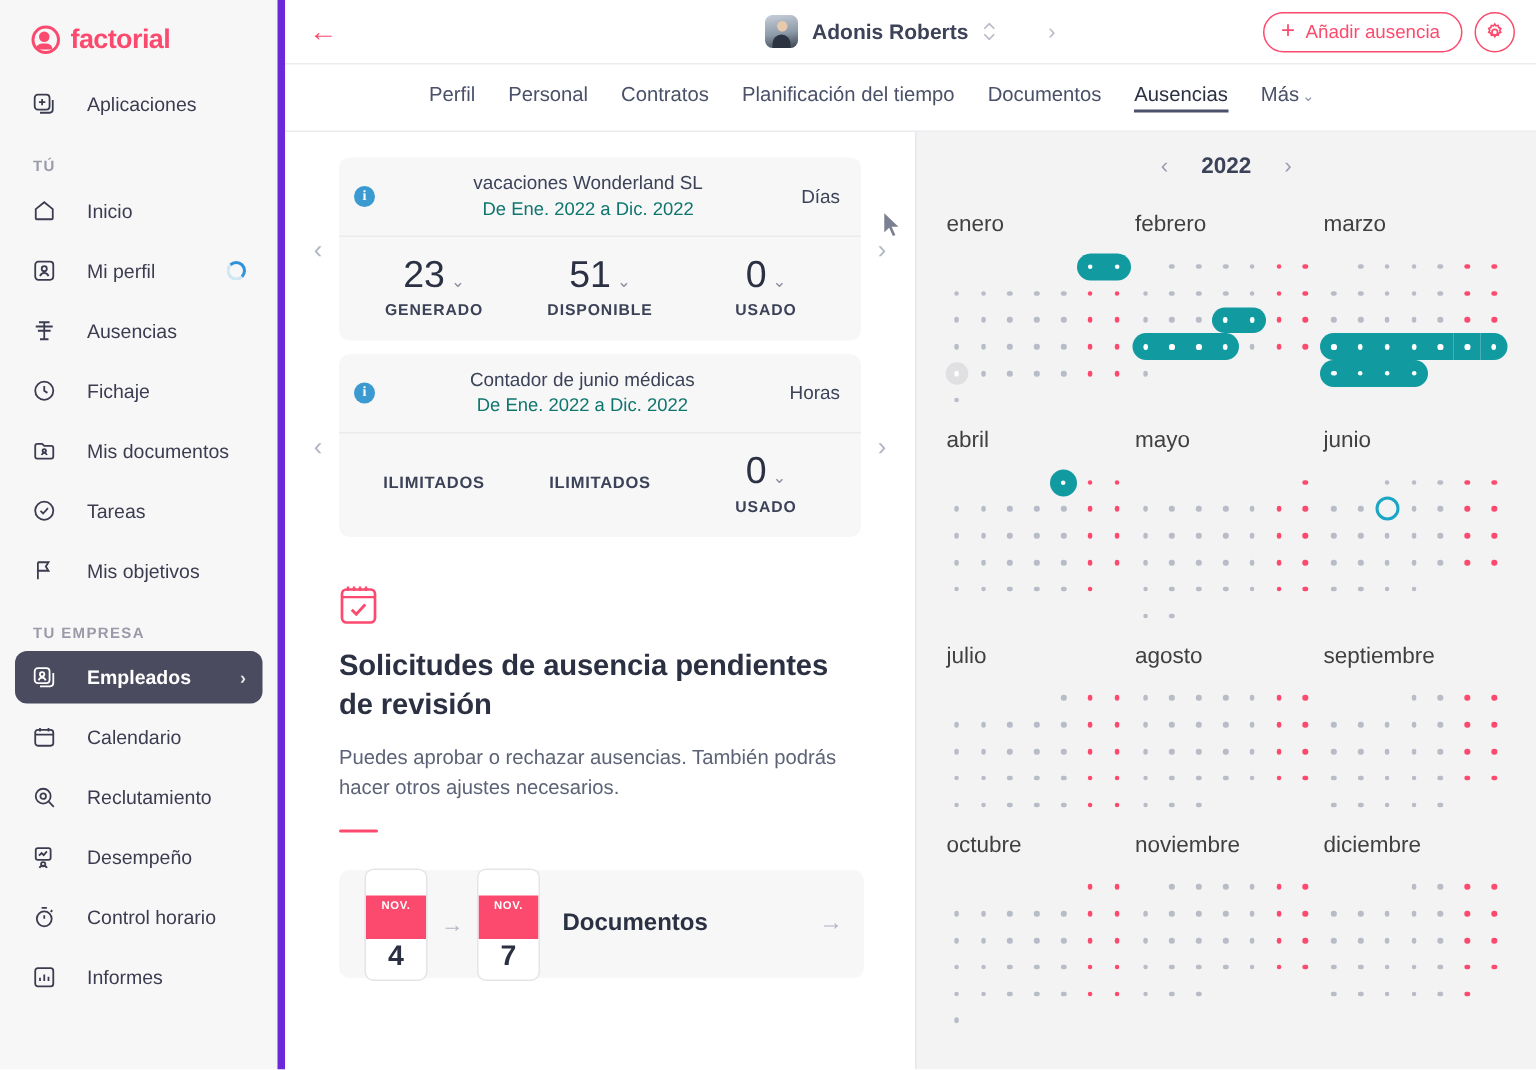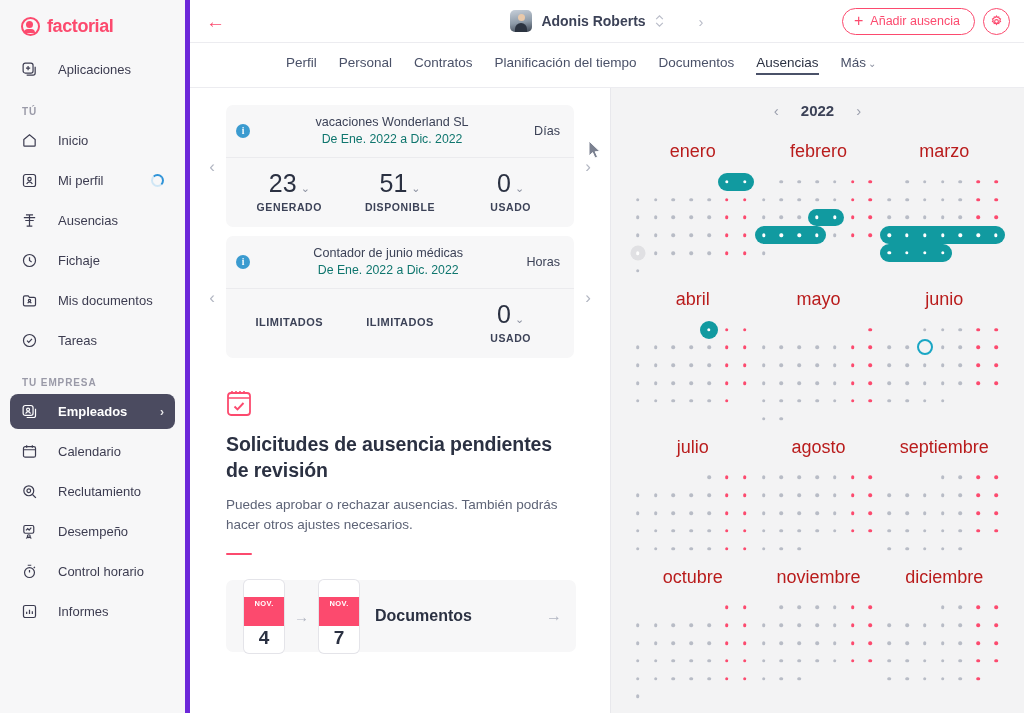--- a/index.html
+++ b/index.html
@@ -192,21 +192,21 @@
   
   .right-col {
     flex: 1; background: #f3f3f4; border-left: 1px solid #e8e8ec;
     padding: 14px 0 0 0; overflow: hidden; min-width:0;
   }
   .year-nav { display:flex; align-items:center; justify-content:center; gap:22px; margin-bottom: 22px; }
   .year-nav .ynav { color:#9a9eac; font-size: 15px; cursor:pointer; line-height:1; }
   .year-label { font-size: 15px; font-weight:bold; color:#3c4257; }
   .months { display:grid; grid-template-columns: repeat(3, 1fr); padding: 0 18px; }
   .month { margin-bottom: 9px; }
-  .month-name { font-size: 18px; color:#b91c1c; margin-bottom: 11px; padding-left: 2px; text-align: center; }
+  .month-name { font-size: 15px; color:#404040; margin-bottom: 11px; padding-left: 2px; }
   .month-grid {
     display:grid; grid-template-columns: repeat(7, 17.8px);
     grid-auto-rows: 17.8px; position: relative;
   }
   .day { position: relative; width:17.8px; height:17.8px; }
   .dot {
     position:absolute; left:50%; top:50%; transform:translate(-50%,-50%);
     width: 3.6px; height: 3.6px; border-radius:50%; background:#b8bcc6;
   }
   .day.wknd .dot { background:#fc4a6e; }
@@ -306,20 +306,28 @@
     <div class="nav-item">
       <span class="ico">
         <svg viewBox="0 0 24 24" fill="none" stroke="currentColor" stroke-width="1.7" width="17" height="17">
             <circle cx="12" cy="12" r="8.5"></circle>
             <path d="M8.5 12.2l2.4 2.4 4.6-5"></path>
           </svg>
       </span>
       <span>Tareas</span>
     </div>
 
+    <div class="nav-item">
+      <span class="ico">
+        <svg viewBox="0 0 24 24" fill="none" stroke="currentColor" stroke-width="1.7" width="17" height="17">
+            <path d="M6 20V4M6 4h10l-2.5 4L16 12H6"></path>
+          </svg>
+      </span>
+      <span>Mis objetivos</span>
+    </div>
 
     <div class="nav-section-label">TU EMPRESA</div>
 
     <div class="nav-item active">
       <span class="ico">
         <svg viewBox="0 0 24 24" fill="none" stroke="currentColor" stroke-width="1.7" width="17" height="17">
             <rect x="3" y="3.5" width="14" height="14" rx="3"></rect>
             <circle cx="10" cy="9.2" r="2.1"></circle>
             <path d="M6.6 15c.7-1.8 2-2.7 3.4-2.7s2.7.9 3.4 2.7"></path>
             <path d="M20.5 8v9.5a3 3 0 0 1-3 3H8"></path>

